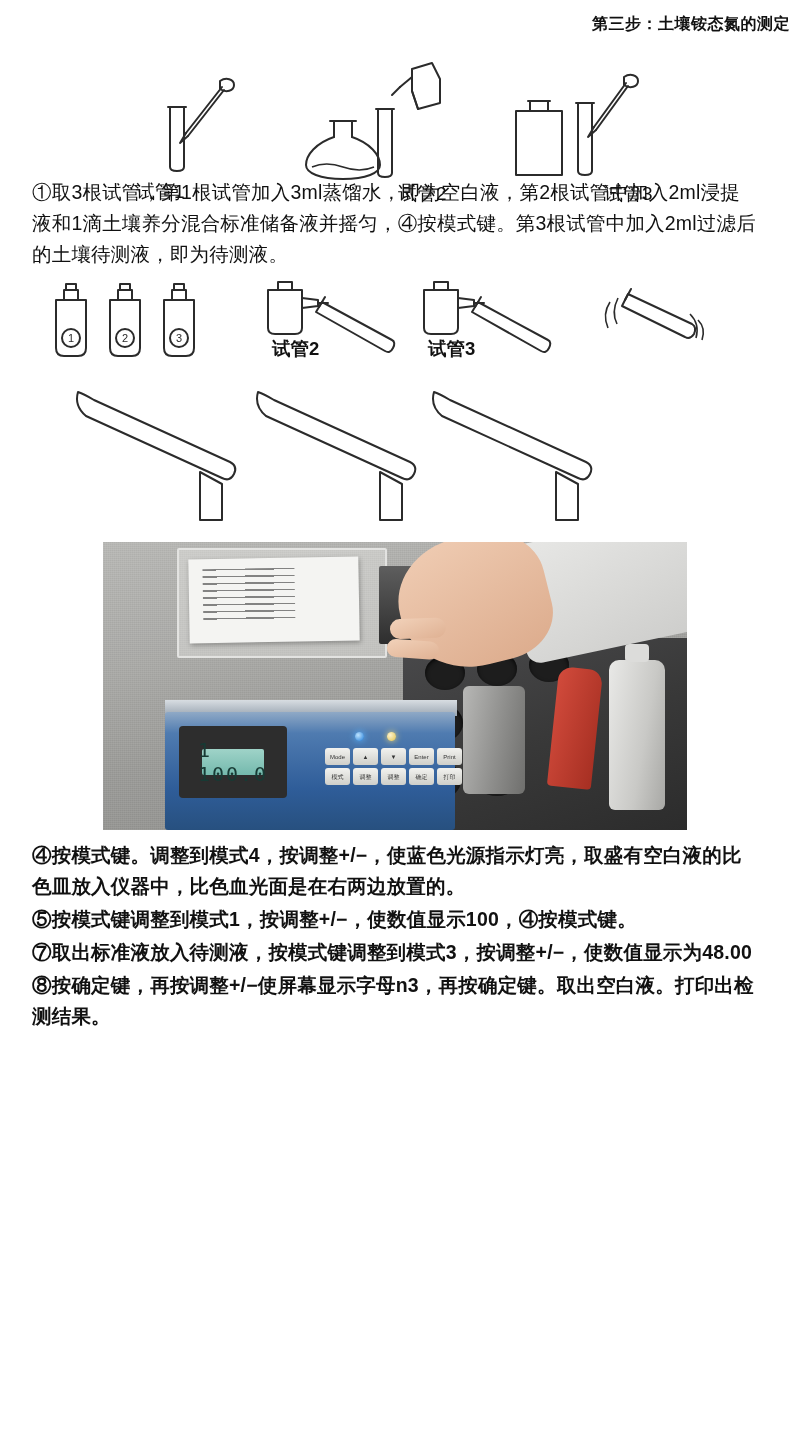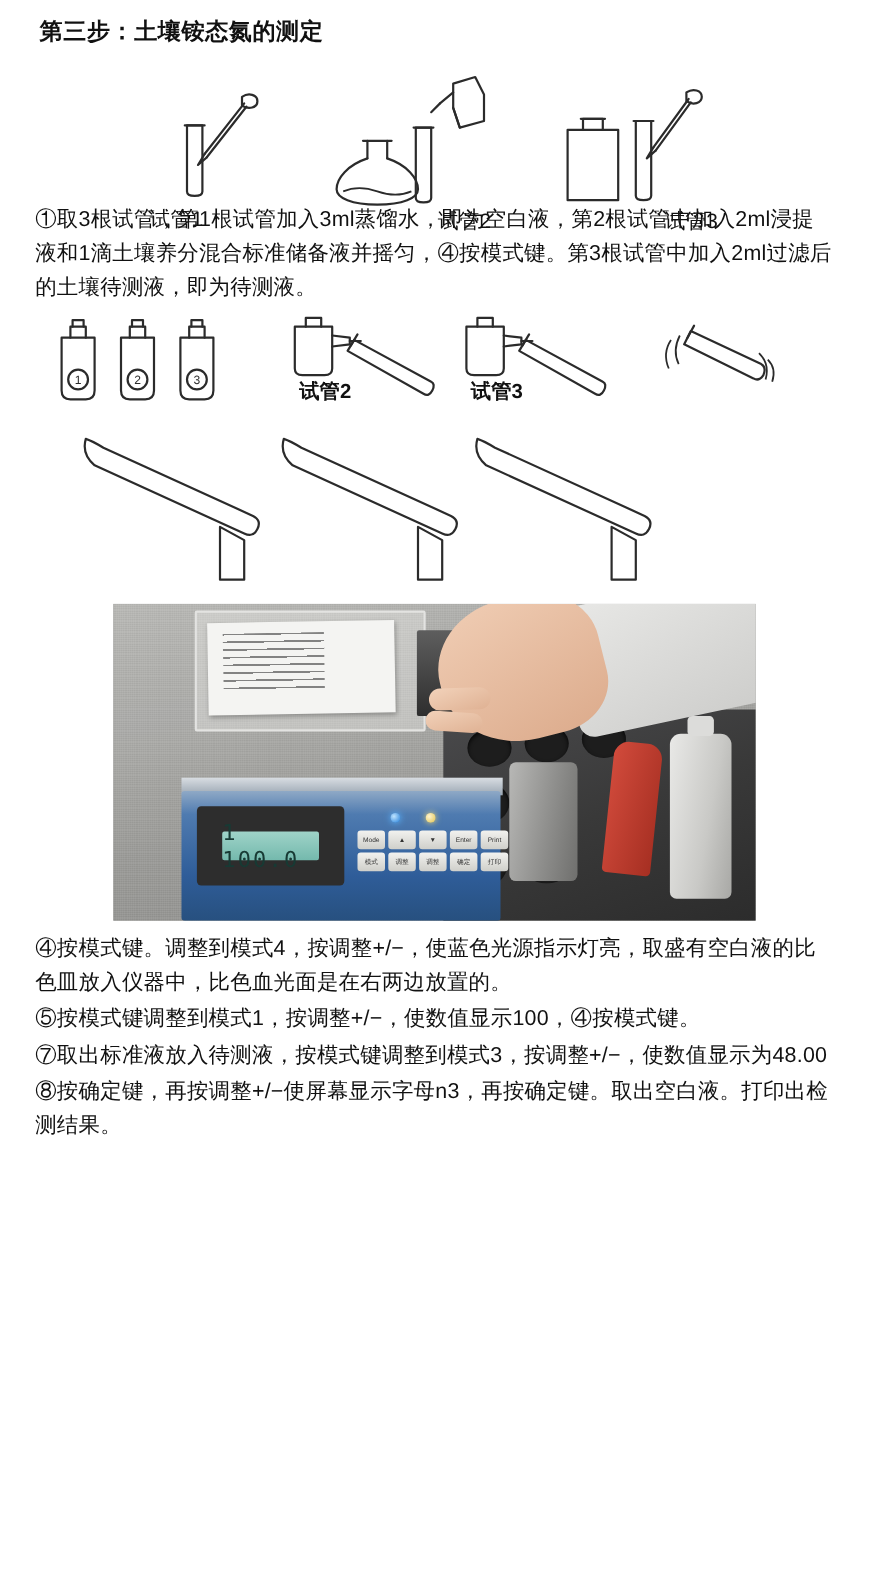--- a/index.html
+++ b/index.html
@@ -16,25 +16,26 @@
     overflow: hidden;
   }
   .page {
     width: 790px;
     height: 1448px;
     position: relative;
     padding: 0;
     box-sizing: border-box;
   }
   .title {
-    font-size: 21px;
+    font-size: 16px;
     font-weight: bold;
     letter-spacing: 0.5px;
     margin: 14px 0 0 36px;
     color: #111;
+    text-align: right;
   }
 
   
   .para {
     font-size: 19.5px;
     line-height: 31px;
     color: #111;
     margin: 6px 32px 0 32px;
     letter-spacing: 0.2px;
   }
@@ -144,21 +145,21 @@
     background: linear-gradient(180deg, #8fa9c6 0%, #4f7bb0 18%, #2f5d99 65%, #27507f 100%);
     border-radius: 3px;
   }
   .ph-instr-top {
     position: absolute;
     left: 62px; top: 158px; width: 292px; height: 16px;
     background: linear-gradient(180deg,#d8dde2,#9aa6b2);
   }
   .ph-screen {
     position: absolute;
-    left: 14px; top: 14px; width: 134px; height: 72px;
+    left: 14px; top: 14px; width: 108px; height: 72px;
     background: #2d2d2d;
     border-radius: 4px;
     padding: 23px;
     box-sizing: border-box;
   }
   .ph-screen-inner {
     width: 100%; height: 100%;
     background: linear-gradient(180deg,#9fd3c8,#74b9ad);
     border-radius: 2px;
     display: flex;
@@ -235,21 +236,21 @@
   .ph-sleeve {
     position: absolute;
     left: 412px; top: -14px; width: 180px; height: 120px;
     background: linear-gradient(160deg,#e8e8e6,#cdcdcb);
     transform: rotate(-12deg);
     border-radius: 14px;
   }
 
   
   .para-block { margin-top: 10px; }
-  .para-block .para { margin-top: 2px; }
+  .para-block .para { margin-top: 2px; font-weight: bold; }
 
   svg { display: block; overflow: visible; }
   .ln { fill: none; stroke: #2b2b2b; stroke-width: 2; stroke-linejoin: round; stroke-linecap: round; }
   .ln-thin { fill: none; stroke: #2b2b2b; stroke-width: 1.6; }
   .fillw { fill: #ffffff; stroke: #2b2b2b; stroke-width: 2; }
   .num { font-size: 11px; font-family: "Liberation Sans", sans-serif; fill: #2b2b2b; }
 </style>
 </head>
 <body>
 

